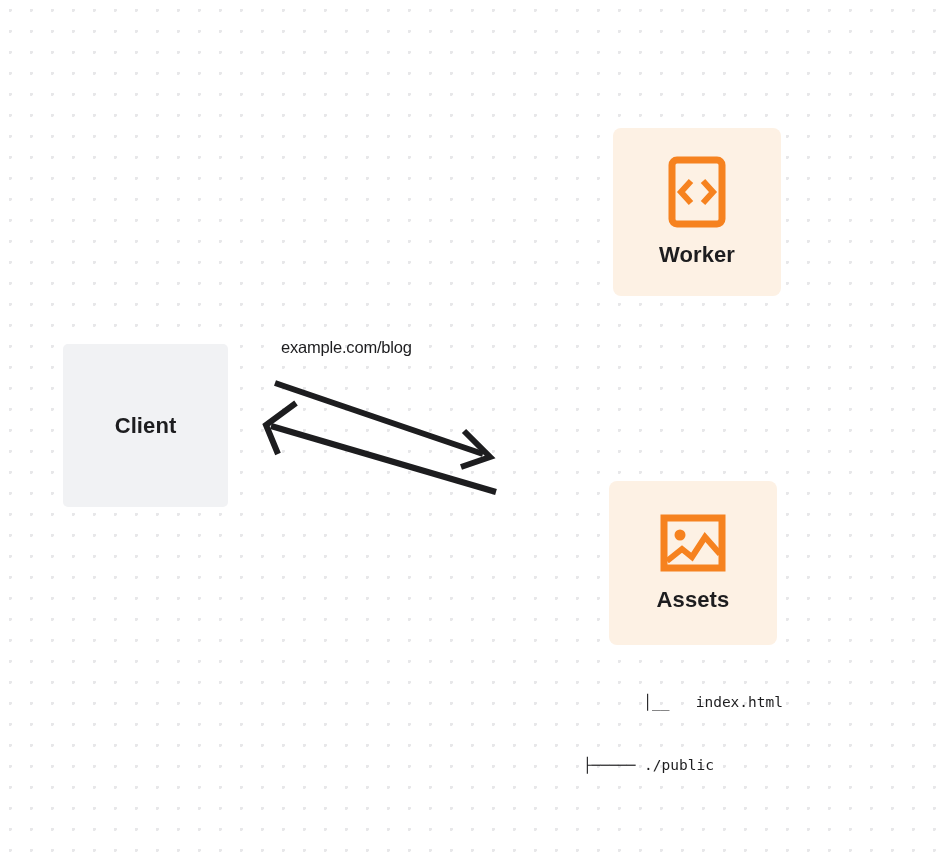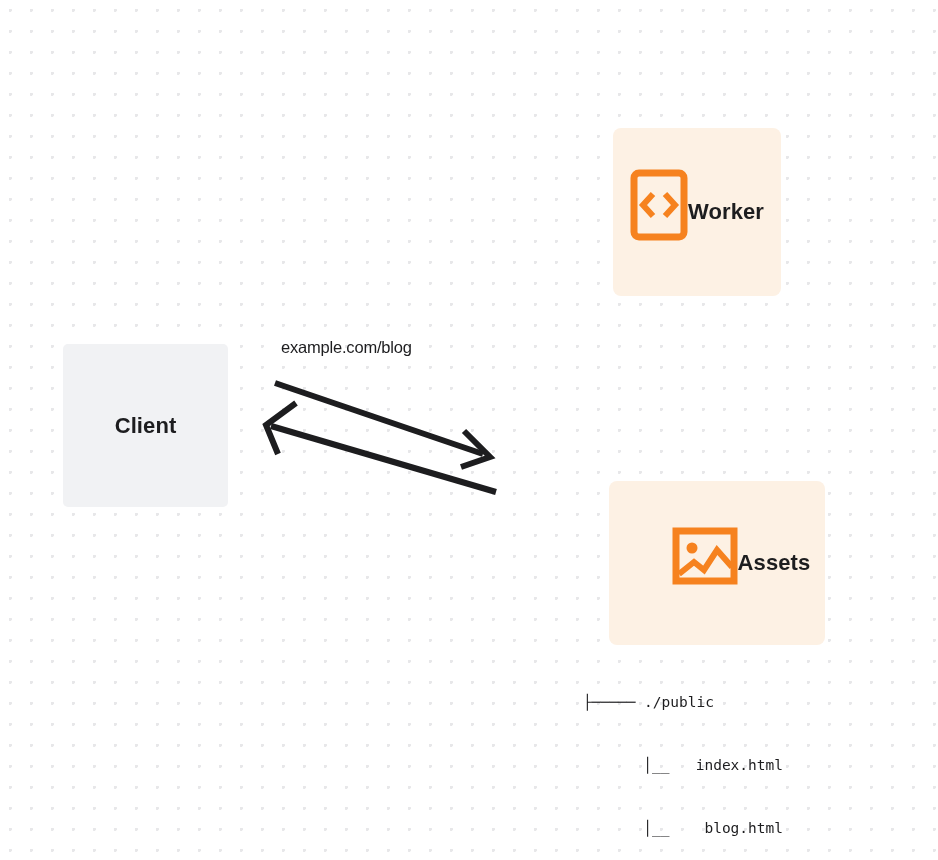--- a/index.html
+++ b/index.html
@@ -88,36 +88,35 @@
     letter-spacing: -0.2px;
     white-space: nowrap;
   }
 
   
   .service-card {
     position: absolute;
     background: #fdf1e4;
     border-radius: 8px;
     display: flex;
-    flex-direction: row;
+    flex-direction: column;
     align-items: center;
     justify-content: center;
   }
   #worker-node {
     left: 613px;
     top: 128px;
     width: 168px;
     height: 168px;
   }
   #assets-node {
     left: 609px;
     top: 481px;
     width: 168px;
     height: 164px;
-    padding-left: 48px;
   }
   .service-card .node-icon {
     display: block;
     margin-bottom: 14px;
   }
   .service-card .node-title {
     font-size: 22px;
     font-weight: bold;
     color: #1d1d1f;
     letter-spacing: 0.1px;
@@ -176,19 +175,18 @@
   <div id="assets-node" class="service-card">
     <svg class="node-icon" width="66" height="60" viewBox="0 0 66 60">
       <rect x="4" y="5" width="58" height="50" fill="none" stroke="#f6821f" stroke-width="7"></rect>
       <circle cx="20" cy="22" r="5.5" fill="#f6821f"></circle>
       <polyline points="7,48 22,36 32,44 45,24 60,41" fill="none" stroke="#f6821f" stroke-width="6" stroke-linecap="butt" stroke-linejoin="miter"></polyline>
     </svg>
     <span class="node-title">Assets</span>
   </div>
 
   <div id="assets-tree">
+    <span class="tree-row">   │__   index.html</span>
     <span class="tree-row root">├───── ./public</span>
-    <span class="tree-row">   │__   index.html</span>
-    <span class="tree-row">   │__    blog.html</span>
     
   </div>
 
 </div>
 
 </body></html>

